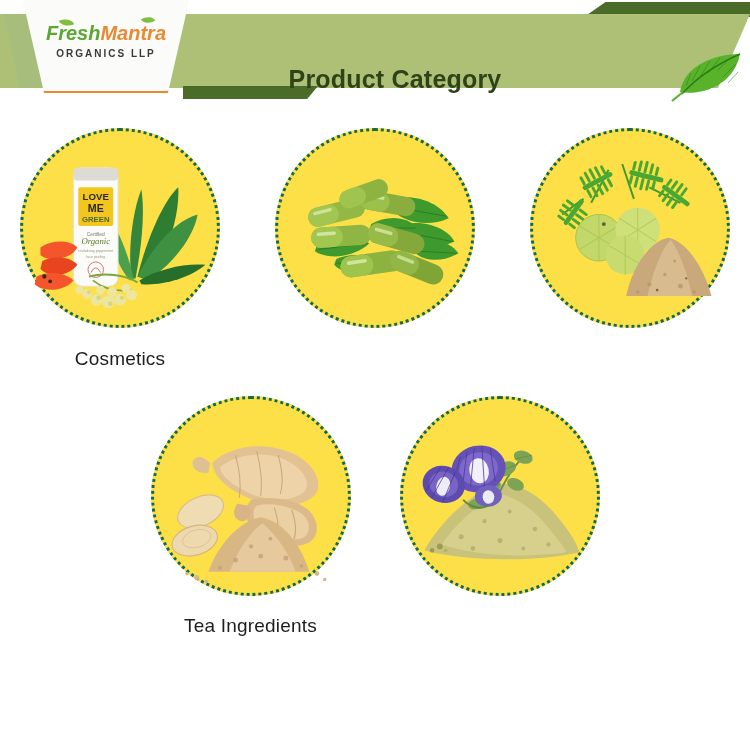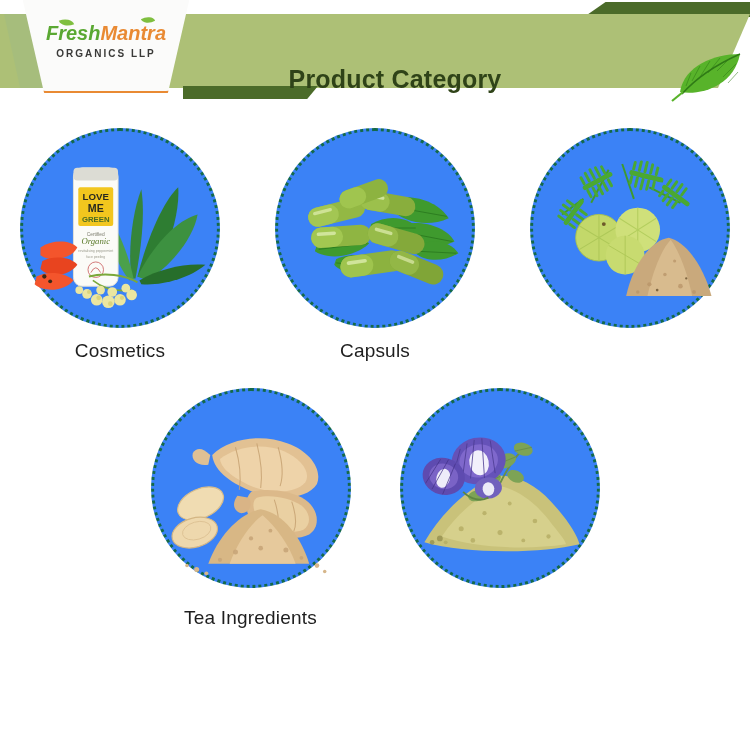--- a/index.html
+++ b/index.html
@@ -91,41 +91,41 @@
   .row-2 { gap: 24px; margin-top: 8px; }
 
   .card { position: relative; width: 225px; }
 
   .circle {
     position: relative;
     width: 200px; height: 200px;
     margin: 18px auto 0;
     border-radius: 50%;
     border: 3px dotted #13694a;
-    background: #3b82f6;
+    background: #fde047;
     overflow: visible;
   }
   .art { position: absolute; left: 0; top: 0; width: 100%; height: 100%; }
 
   
   .watermark {
     position: absolute; left: 50%; top: 150px;
     transform: translateX(-50%);
     width: 225px; height: 78px;
     background: #f4f3ee;
     border-radius: 0 0 112px 112px;
     z-index: -1;
     overflow: hidden;
   }
 
   .label {
     text-align: center;
     font-size: 19px;
     color: #1e1e1e;
-    margin-top: 12px;
+    margin-top: 20px;
     letter-spacing: .2px;
   }
   .row-2 .label { margin-top: 19px; }
 </style>
 </head>
 <body>
 
 <div class="page">
 
   <div class="header">
@@ -303,21 +303,20 @@
                 <rect x="114" y="130" width="31" height="21" rx="10.5" fill="#93b746"></rect>
                 <rect x="120" y="135" width="19" height="3.6" rx="1.8" fill="#d4e4a0" opacity=".8"></rect>
               </g>
               <g transform="rotate(-20 86 64)">
                 <rect x="62" y="56" width="52" height="19" rx="9.5" fill="#8db340"></rect>
                 <rect x="62" y="56" width="28" height="19" rx="9.5" fill="#a0c54f"></rect>
               </g>
             </g>
           </svg>
         </div>
-        <div class="label">Capsuls</div>
       </div>
 
       <div class="card">
         <div class="watermark">
           <svg width="225" height="78" viewBox="0 0 225 78" opacity=".5">
             <g fill="none" stroke="#ded9c8" stroke-width="1.1">
               <ellipse cx="26" cy="40" rx="15" ry="7" transform="rotate(-20 26 40)"></ellipse>
               <ellipse cx="72" cy="30" rx="16" ry="8" transform="rotate(25 72 30)"></ellipse>
               <ellipse cx="118" cy="58" rx="16" ry="8" transform="rotate(-12 118 58)"></ellipse>
               <ellipse cx="162" cy="24" rx="15" ry="7" transform="rotate(18 162 24)"></ellipse>

